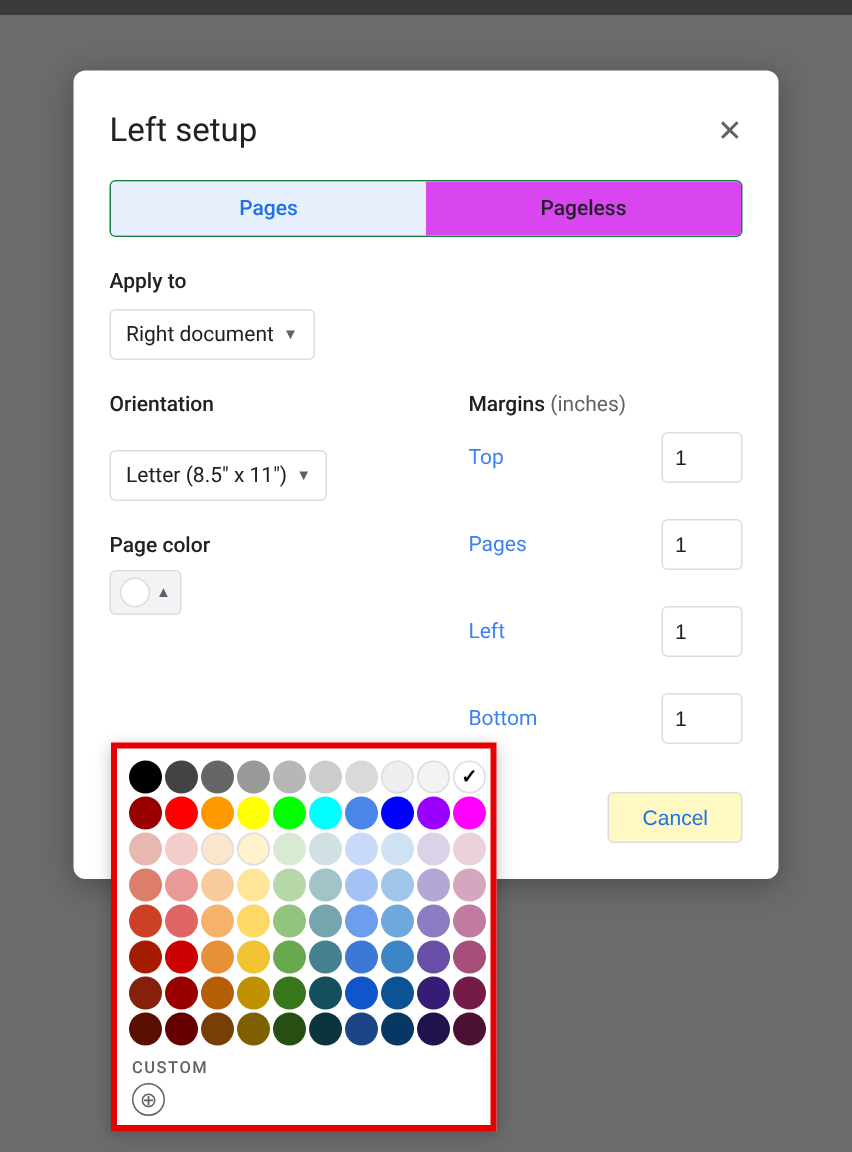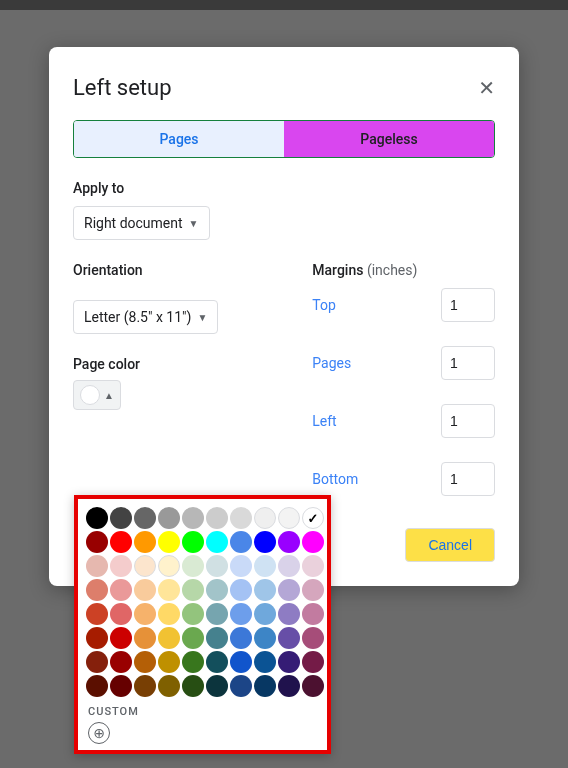--- a/index.html
+++ b/index.html
@@ -187,21 +187,21 @@
       gap: 10px;
       margin-top: 32px;
     }
     .btn {
       padding: 8px 22px;
       border-radius: 4px;
       font-size: 14px;
       font-weight: 500;
       cursor: pointer;
       border: 1px solid #dadce0;
-      background: #fde047;
+      background: #fef9c3;
       color: #1a73e8;
     }
     .btn.primary {
       background: #1a73e8;
       color: #fff;
       border: 1px solid #1a73e8;
     }
     
     .color-popup {
       position: absolute;

